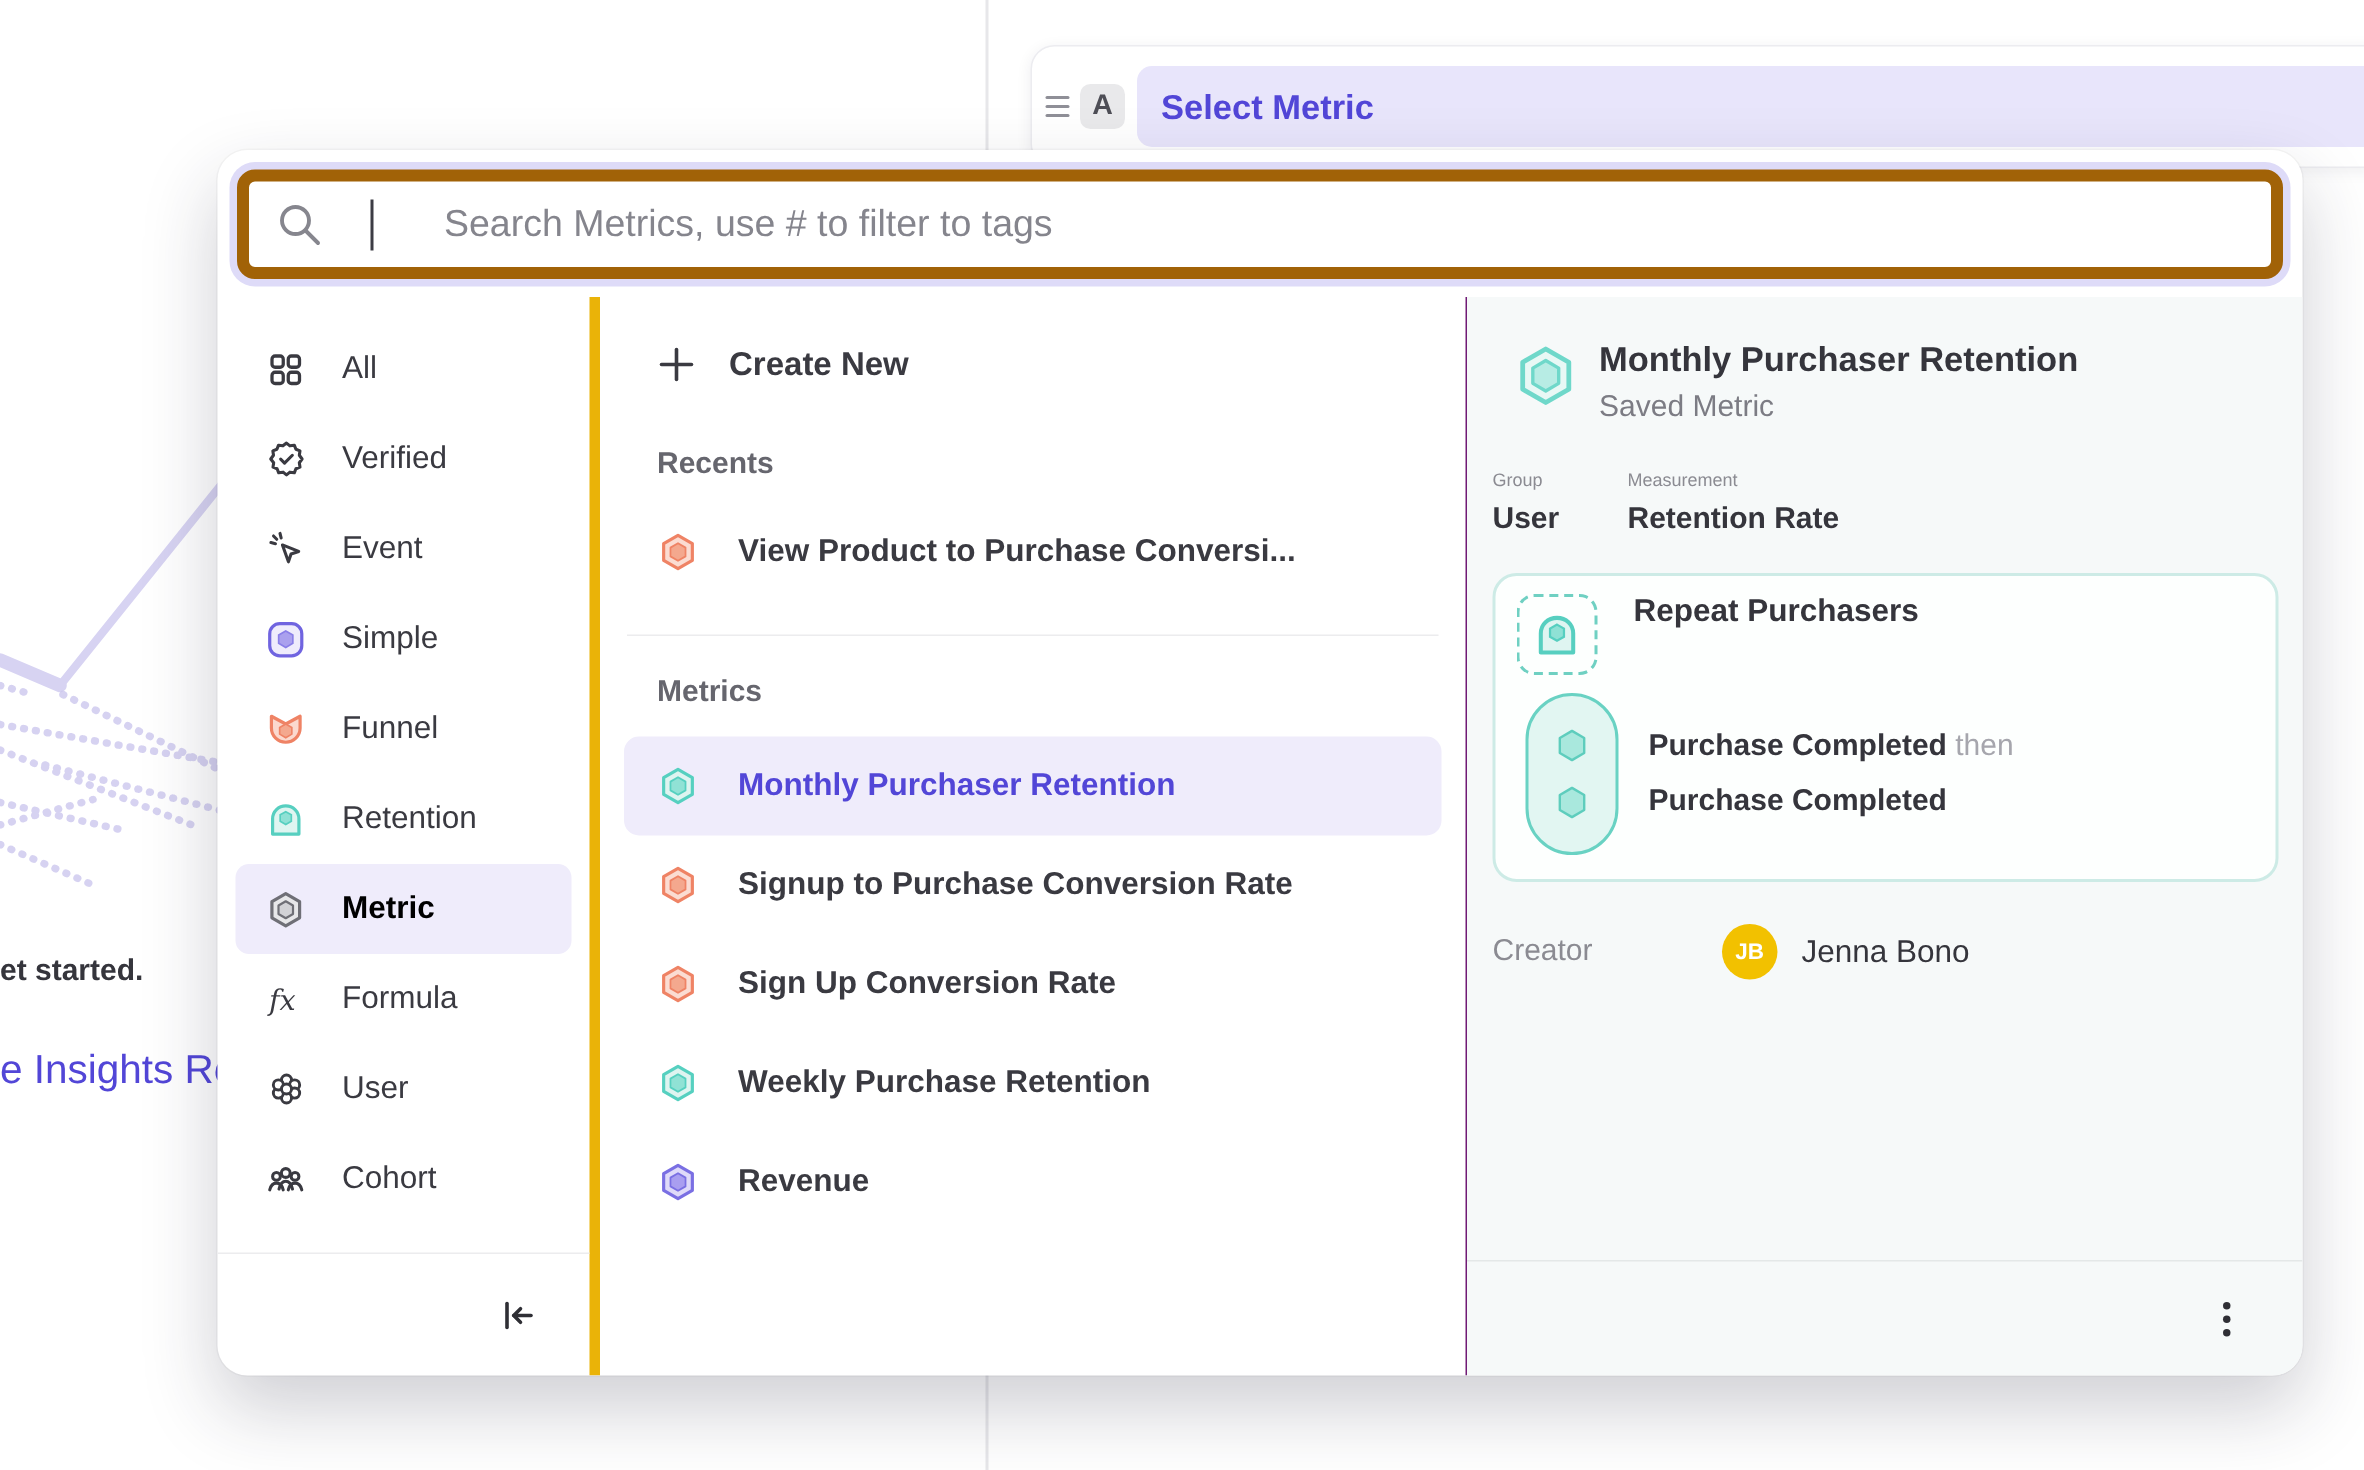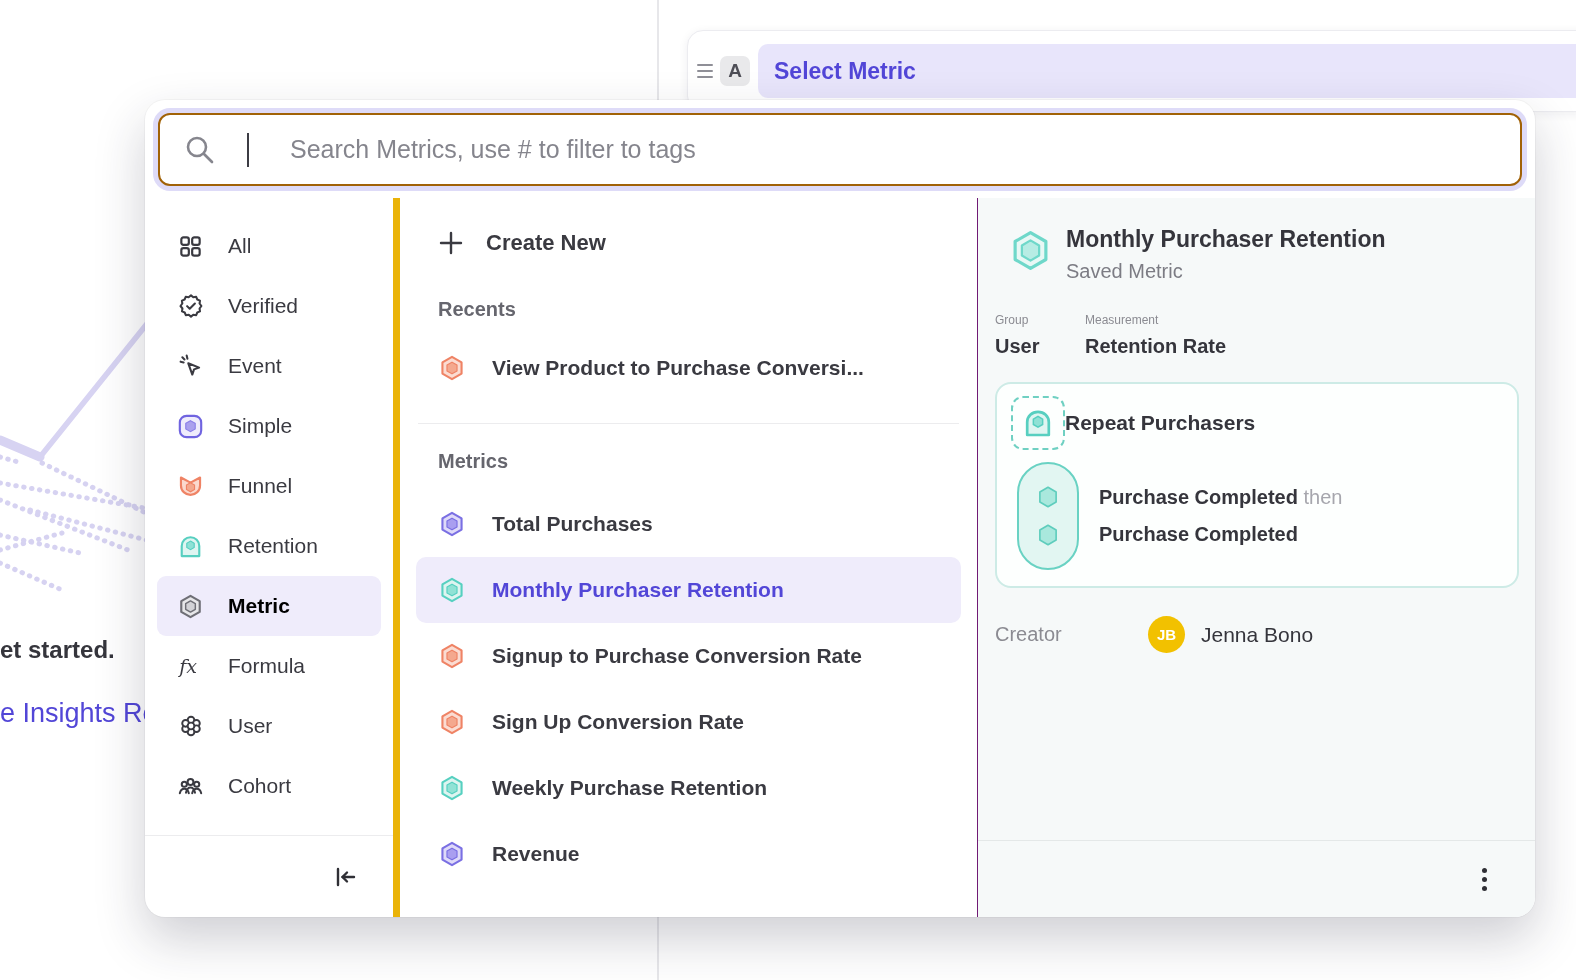--- a/index.html
+++ b/index.html
@@ -5,21 +5,21 @@
   * { box-sizing: border-box; }
   html,body { margin:0; padding:0; }
   body {
     width:1576px; height:980px; overflow:hidden; position:relative;
     background:#ffffff; font-family:"Liberation Sans", sans-serif; color:#3a3a41;
   }
 
   
   .bg-vert-divider { position:absolute; left:657px; top:0; width:2px; height:980px; background:#e7e7ea; z-index:0; }
   .bg-lines { position:absolute; left:0; top:305px; z-index:0; }
-  .bg-heading { position:absolute; left:0; top:636px; font-size:24px; font-weight:700; color:#35353c; white-space:nowrap; width:146px; overflow:hidden; z-index:0; }
+  .bg-heading { position:absolute; left:0; top:636px; font-size:20px; font-weight:700; color:#35353c; white-space:nowrap; width:146px; overflow:hidden; z-index:0; }
   .bg-link { position:absolute; left:0; top:698px; font-size:27px; font-weight:500; color:#5246d7; white-space:nowrap; width:146px; overflow:hidden; z-index:0; }
 
   
   .sm-bar {
     position:absolute; left:687px; top:30px; width:920px; height:82px; z-index:1;
     background:#fff; border:1px solid #ececf0; border-radius:16px;
     box-shadow:0 2px 10px rgba(30,30,50,.07);
     display:flex; align-items:center; padding:12px 14px 12px 7px;
   }
   .sm-handle { width:16px; display:flex; flex-direction:column; gap:4px; margin:0 7px 0 2px; cursor:grab; }
@@ -31,21 +31,21 @@
   .modal {
     position:absolute; left:145px; top:100px; width:1390px; height:817px; z-index:10;
     background:#fff; border-radius:20px; overflow:hidden;
     box-shadow:0 22px 50px rgba(35,35,60,.22), 0 0 0 1px rgba(0,0,0,.03);
     display:flex; flex-direction:column;
   }
 
   
   .search-wrap { position:relative; margin:13px 13px 12px; }
   .search-input {
-    width:100%; height:73px; border:2px solid #a16207; border-radius:12px;
+    width:100%; height:73px; border:8px solid #a16207; border-radius:12px;
     box-shadow:0 0 0 5px #dedbf8; outline:none;
     font-family:"Liberation Sans", sans-serif; font-size:25px; color:#7f1d1d;
     padding:0 20px 0 130px; background:#fff;
   }
   .search-input::placeholder { color:#85858d; }
   .search-icon { position:absolute; left:26px; top:21px; pointer-events:none; }
   .search-caret { position:absolute; left:89px; top:20px; width:2px; height:34px; background:#3c3c44; }
 
   
   .modal-body { flex:1; display:flex; min-height:0; }
@@ -79,21 +79,21 @@
   .detail { width:557px; background:#f6f9f9; display:flex; flex-direction:column; position:relative; }
   .d-header { display:flex; gap:13px; padding:28px 20px 0 30px; }
   .d-hex { width:45px; height:45px; flex:none; margin-top:2px; }
   .d-title { font-size:23px; font-weight:700; color:#35353c; }
   .d-sub { font-size:20px; color:#7c7c84; margin-top:7px; }
   .d-meta { display:flex; margin:30px 0 0 17px; }
   .d-meta .col1 { width:90px; }
   .d-meta .lab { font-size:12px; color:#8b8b92; }
   .d-meta .val { font-size:20px; font-weight:600; color:#35353c; margin-top:8px; }
   .d-card { margin:24px 16px 0 17px; background:#fdfffe; border:2px solid #cdebe6; border-radius:16px; padding:12px 14px 16px 14px; }
-  .d-card-head { display:flex; align-items:center; }
+  .d-card-head { display:flex; gap:24px; }
   .dashed-box { width:54px; height:54px; border:2px dashed #6fd0c2; border-radius:12px; display:flex; align-items:center; justify-content:center; flex:none; }
   .d-card-title { font-size:21px; font-weight:700; color:#35353c; }
   .d-card-body { display:flex; gap:20px; margin-top:12px; }
   .capsule { width:62px; height:108px; border:2px solid #69d2c3; border-radius:32px; background:#e2f6f2; display:flex; flex-direction:column; align-items:center; justify-content:center; gap:12px; flex:none; margin-left:6px; }
   .steps { display:flex; flex-direction:column; justify-content:center; gap:14px; font-size:20px; font-weight:700; color:#35353c; }
   .steps .then { color:#a6a6ad; font-weight:500; }
   .d-creator { display:flex; align-items:center; margin:28px 0 0 17px; }
   .d-creator .lab { width:153px; font-size:20px; color:#8b8b92; }
   .avatar { width:37px; height:37px; border-radius:50%; background:#f2c100; color:#fff; font-size:15px; font-weight:700; display:flex; align-items:center; justify-content:center; flex:none; }
   .d-creator .name { font-size:21px; font-weight:500; color:#35353c; margin-left:16px; }
@@ -296,27 +296,20 @@
           <polygon class="i" points="12,7 16.3,9.5 16.3,14.5 12,17 7.7,14.5 7.7,9.5"></polygon>
         </svg>
         <span>View Product to Purchase Conversi...</span>
       </div>
 
       <hr class="mid-divider">
 
       <div class="sec-heading">Metrics</div>
 
       <div class="metric-rows">
-        <div class="m-row">
-          <svg class="hex" viewBox="0 0 24 24">
-            <polygon class="o" points="12,2.5 20.2,7.2 20.2,16.8 12,21.5 3.8,16.8 3.8,7.2"></polygon>
-            <polygon class="i" points="12,7 16.3,9.5 16.3,14.5 12,17 7.7,14.5 7.7,9.5"></polygon>
-          </svg>
-          <span>Total Purchases</span>
-        </div>
 
         <div class="m-row selected">
           <svg class="hex teal" viewBox="0 0 24 24">
             <polygon class="o" points="12,2.5 20.2,7.2 20.2,16.8 12,21.5 3.8,16.8 3.8,7.2"></polygon>
             <polygon class="i" points="12,7 16.3,9.5 16.3,14.5 12,17 7.7,14.5 7.7,9.5"></polygon>
           </svg>
           <span>Monthly Purchaser Retention</span>
         </div>
 
         <div class="m-row">

